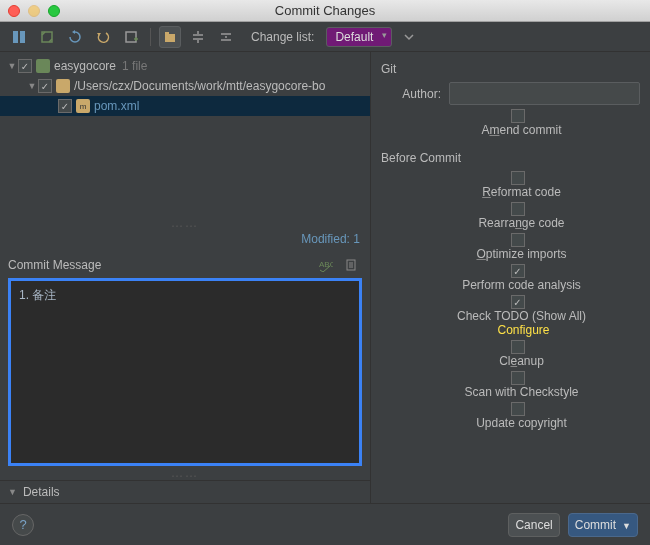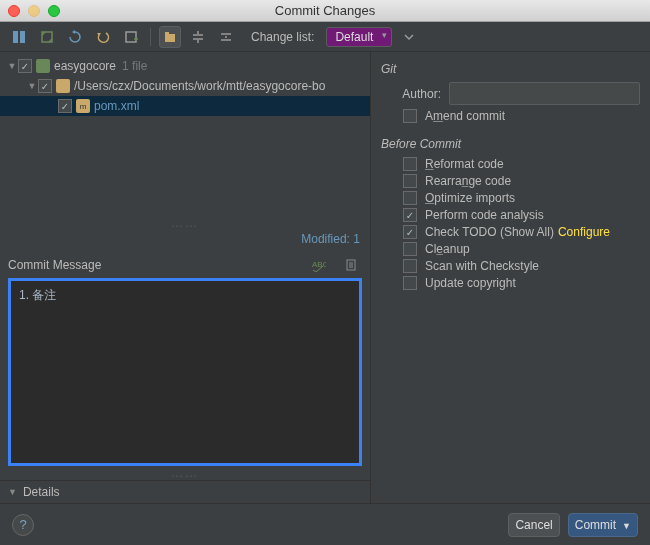--- a/index.html
+++ b/index.html
@@ -37,32 +37,32 @@
 .ficon.file { background: #c9a86a; border-radius: 2px; color: #333; font-size: 8px; }
 .node .lbl { color: #bbbbbb; }
 .node .lbl.mod { color: #6897bb; }
 .dim { color: #787878; margin-left: 6px; }
 .resize { height: 8px; display: flex; align-items: center; justify-content: center; color: #555; letter-spacing: 2px; cursor: ns-resize; }
 
 .statusrow { display: flex; justify-content: flex-end; padding: 2px 10px 6px 0; color: #6897bb; }
 
 .msgheader { display: flex; align-items: center; padding: 3px 8px; color: #bbb; }
 .msgheader .sp { flex: 1; }
-.msgheader .mbtn { width: 22px; height: 20px; display: flex; align-items: center; justify-content: center; margin-left: 11px; cursor: pointer; border-radius: 3px; text-align: right; }
+.msgheader .mbtn { width: 22px; height: 20px; display: flex; align-items: center; justify-content: center; margin-left: 4px; cursor: pointer; border-radius: 3px; text-align: right; }
 
 .msgbox { flex: 1; margin: 0 8px 6px 8px; background: #2b2b2b; border: 3px solid #3b82f6; color: #a9b7c6; padding: 6px 8px; font-size: 12px; outline: none; resize: none; font-family: inherit; }
 
 .details { padding: 4px 8px; border-top: 1px solid #323232; display: flex; align-items: center; cursor: pointer; }
 .details .ar { font-size: 9px; color: #888; margin-right: 6px; }
 
-.section-title { color: #bbb; margin: 4px 0 6px 0; font-style: italic; }
+.section-title { color: #bbb; margin: 4px 0 6px 0; }
 .formrow { display: flex; align-items: center; margin: 4px 0; }
 .formrow label { width: 60px; text-align: right; margin-right: 8px; }
 .formrow input[type=text] { flex: 1; background: #45494a; border: 1px solid #5a5d5f; color: #ddd; padding: 3px 6px; border-radius: 2px; }
-.opt { display: flex; align-items: center; margin: 3px 0 3px 22px; }
+.opt { display: flex; align-items: center; margin: 3px 0 3px 22px; flex-direction: column; }
 .opt .chk { margin-right: 8px; }
 .link { color: #fde047; cursor: pointer; margin-left: 4px; }
 .ul { text-decoration: underline; text-decoration-color: #888; }
 
 .footer { height: 42px; border-top: 1px solid #323232; display: flex; align-items: center; padding: 0 12px; }
 .help { width: 22px; height: 22px; border-radius: 50%; background: #45494a; border: 1px solid #666; color: #7aa3c7; display: flex; align-items: center; justify-content: center; cursor: pointer; font-size: 13px; }
 .footer .sp { flex: 1; }
 .btn { background: #4c5052; border: 1px solid #5e6060; color: #ddd; padding: 4px 6px; border-radius: 4px; margin-left: 8px; cursor: pointer; font-size: 12px; }
 .btn.primary { background: #365880; border-color: #4a688c; }
 .btn .dd { margin-left: 6px; font-size: 9px; }

